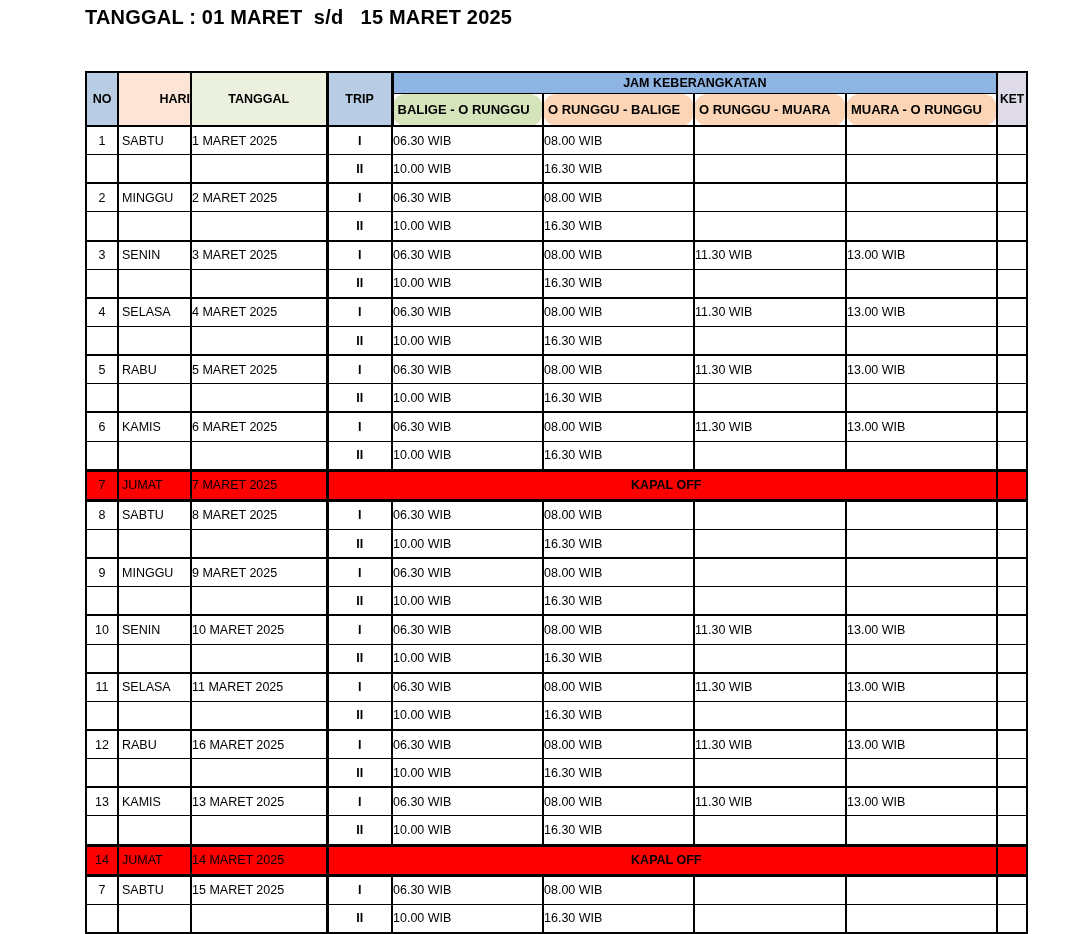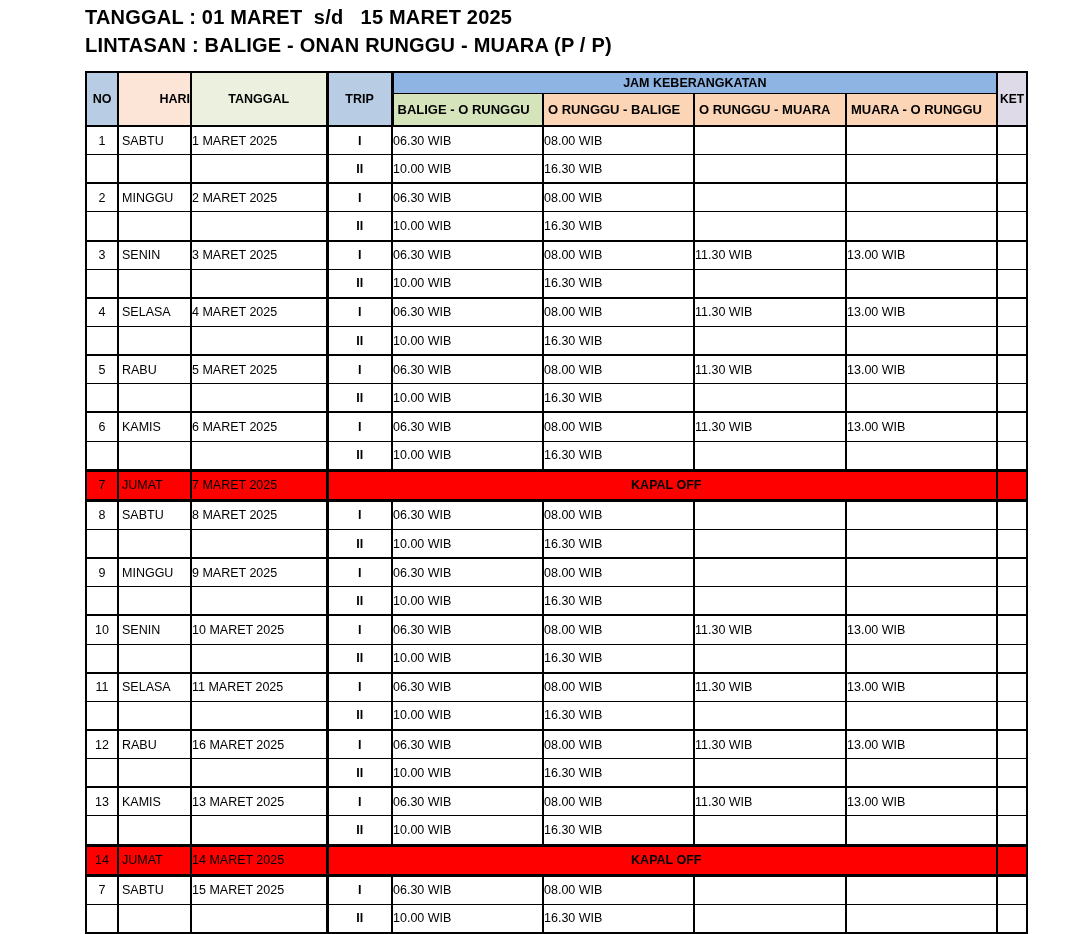--- a/index.html
+++ b/index.html
@@ -48,21 +48,21 @@
   
   thead th { font-weight: bold; font-size: 12.5px; text-align: center; }
   tr.hr1 th { height: 20px; }
   tr.hr2 th { height: 31px; }
   thead th { border-bottom-width: 2px; }
   th.h-jam { border-bottom-width: 1px; background: var(--header-blue, #8DB4E2); margin-top: 46px; }
   th.h-no, th.h-trip { background: var(--header-light-blue, #B8CCE4); }
   th.h-hari { background: var(--header-peach, #FCE4D6); text-align: right; }
   th.h-tanggal { background: var(--header-pale-green, #EBF1DE); }
   th.h-ket { background: var(--ket-lavender, #DFDAE8); font-size: 12px; }
-  th.sub { text-align: left; padding-left: 4px; font-size: 13px; border-bottom-width: 2px; }
+  th.sub { text-align: left; padding-left: 4px; font-size: 13px; border-bottom-width: 2px; border-radius: 14px; }
   th.sub-green { background: var(--subheader-green, #D6E4BC); }
   th.sub-orange { background: var(--subheader-orange, #FBD5B5); }
   
   tbody td { height: 27.15px; font-size: 12.5px; text-align: left; padding-left: 5px; }
   tbody td.no { text-align: center; padding-left: 0; }
   tbody td.hari { padding-left: 3px; }
   tbody td.trip { text-align: center; padding-left: 0; font-weight: bold; }
   tbody td.ket { padding-left: 0; }
   tr.entry-start td { border-top-width: 2px; }
   .col-trip { border-left-width: 3px !important; }
@@ -76,21 +76,20 @@
     text-align: center;
     padding-left: 8px;
   }
 </style>
 </head>
 <body>
 
 <div class="page">
   <div class="titles">
     <div class="title-line">TANGGAL : 01 MARET  s/d   15 MARET 2025</div>
-    <div class="title-line">LINTASAN : BALIGE - ONAN RUNGGU - MUARA (P / P)</div>
   </div>
 
   <table class="sched">
     <colgroup>
       <col style="width:32px">
         <col style="width:73px">
         <col style="width:136px">
         <col style="width:65px">
       <col style="width:151px">
         <col style="width:151px">

